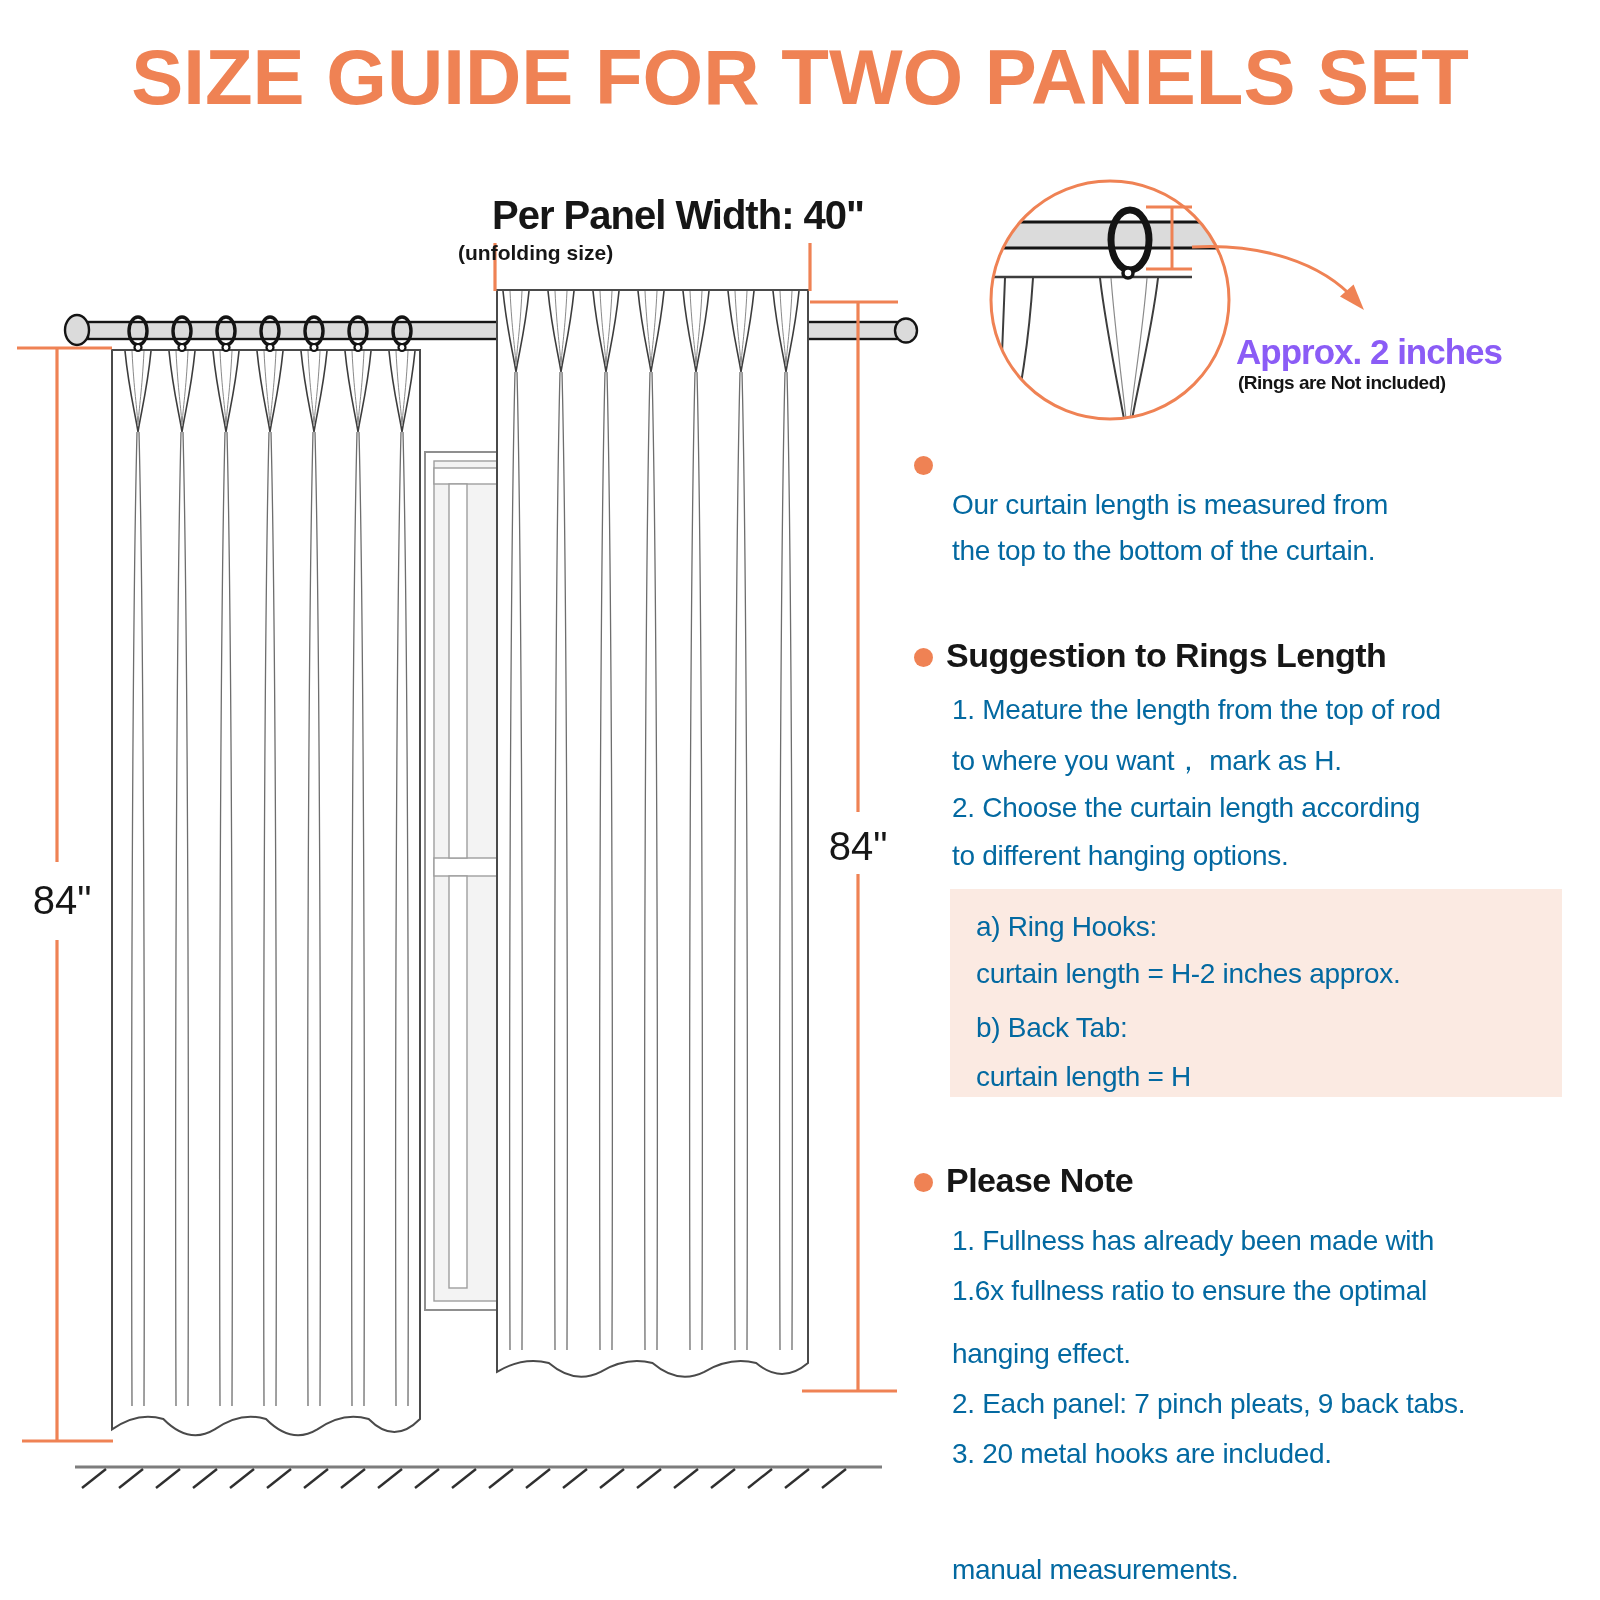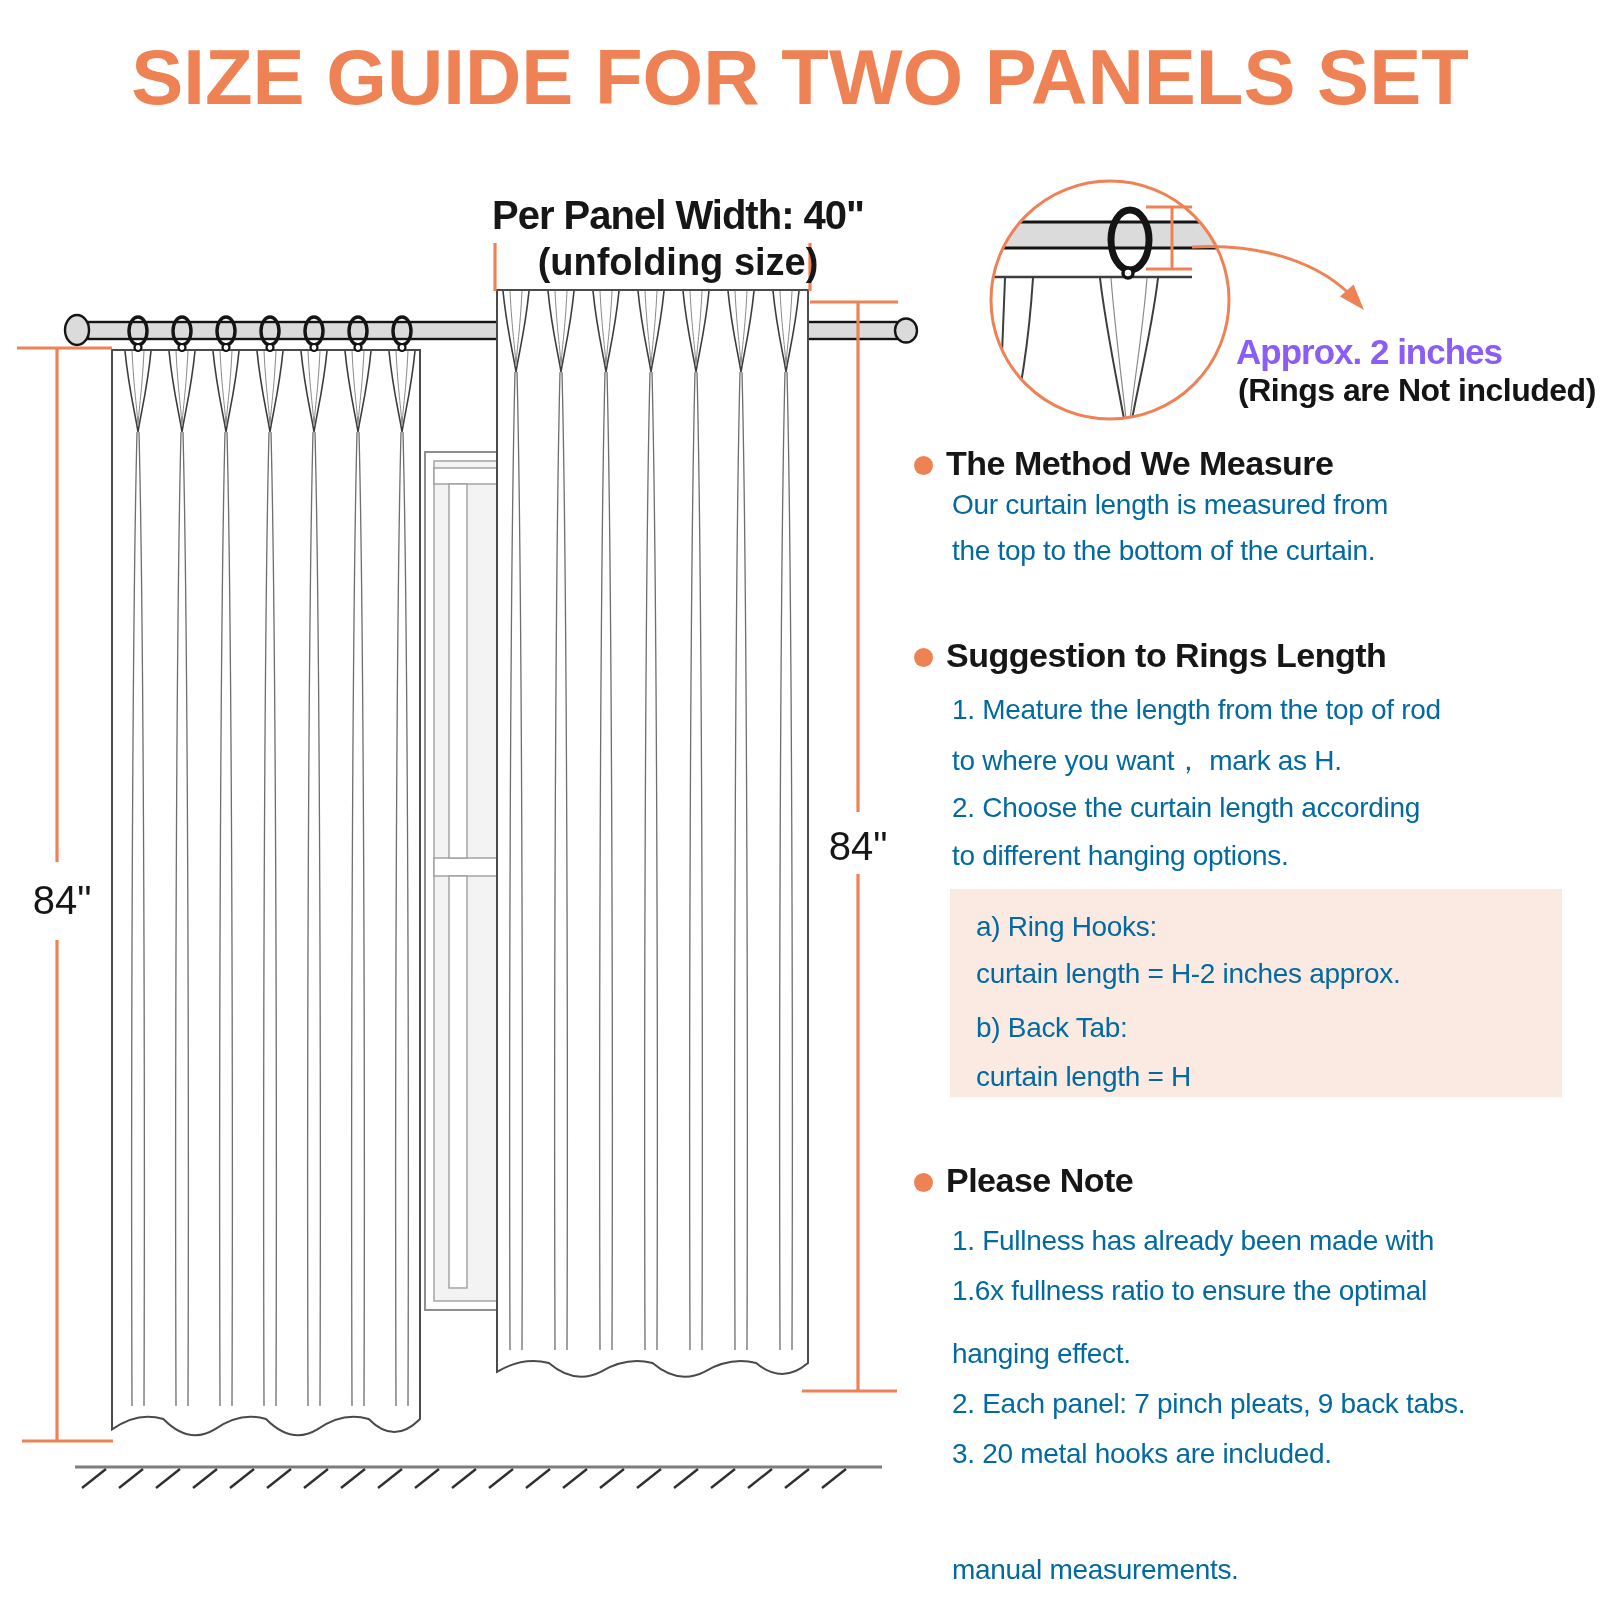--- a/index.html
+++ b/index.html
@@ -3,24 +3,24 @@
 <meta charset="utf-8">
 <style>
   html,body{margin:0;padding:0;background:#fff}
   .stage{position:relative;width:1600px;height:1600px;background:#fff;overflow:hidden;
          font-family:"Liberation Sans",sans-serif;color:#161616}
   .abs{position:absolute}
   .nw{white-space:nowrap}
   .title{left:0;top:32px;width:1600px;text-align:center;font-size:78px;font-weight:700;
          letter-spacing:0;color:#EF8254}
   .wlabel{left:458px;top:193px;width:440px;text-align:center;font-size:40px;font-weight:700;letter-spacing:-1px}
-  .wsub{left:458px;top:241px;width:440px;text-align:center;font-size:38px;font-weight:700}
+  .wsub{left:458px;top:241px;width:440px;font-size:21px;font-weight:700}
   .c84{font-size:40px;font-weight:400;text-align:center}
   .insetlbl{left:1236px;top:332px;font-size:35px;font-weight:700;letter-spacing:-1px;color:#8b5cf6}
-  .insetnote{left:1238px;top:372px;font-size:32px;font-weight:700;letter-spacing:-0.5px;color:#141414}
+  .insetnote{left:1238px;top:372px;font-size:19px;font-weight:700;letter-spacing:-0.5px;color:#141414}
   .h{font-size:34px;font-weight:700;letter-spacing:-0.5px}
   .b{font-size:28px;letter-spacing:-0.3px;color:#0369a1}
   .bullet{width:19px;height:19px;border-radius:50%;background:#EF8254}
   .obox{left:950px;top:889px;width:612px;height:208px;background:#FBEAE2}
   svg{position:absolute;left:0;top:0}
 </style>
 </head>
 <body>
 
 <div class="stage">
@@ -216,21 +216,20 @@
 
   <div class="abs title nw">SIZE GUIDE FOR TWO PANELS SET</div>
   <div class="abs wlabel nw">Per Panel Width: 40"</div>
   <div class="abs wsub nw">(unfolding size)</div>
   <div class="abs c84" style="left:14px;top:878px;width:96px">84"</div>
   <div class="abs c84" style="left:810px;top:824px;width:96px">84"</div>
   <div class="abs insetlbl nw">Approx. 2 inches</div>
   <div class="abs insetnote nw">(Rings are Not included)</div>
 
   <div class="abs bullet" style="left:914px;top:456px"></div>
-  <div class="abs h nw" style="left:946px;top:444px">The Method We Measure</div>
   <div class="abs b nw" style="left:952px;top:489px">Our curtain length is measured from</div>
   <div class="abs b nw" style="left:952px;top:535px">the top to the bottom of the curtain.</div>
 
   <div class="abs bullet" style="left:914px;top:648px"></div>
   <div class="abs h nw" style="left:946px;top:636px">Suggestion to Rings Length</div>
   <div class="abs b nw" style="left:952px;top:694px">1. Meature the length from the top of rod</div>
   <div class="abs b nw" style="left:952px;top:742px">to where you want， mark as H.</div>
   <div class="abs b nw" style="left:952px;top:792px">2. Choose the curtain length according</div>
   <div class="abs b nw" style="left:952px;top:840px">to different hanging options.</div>
 

